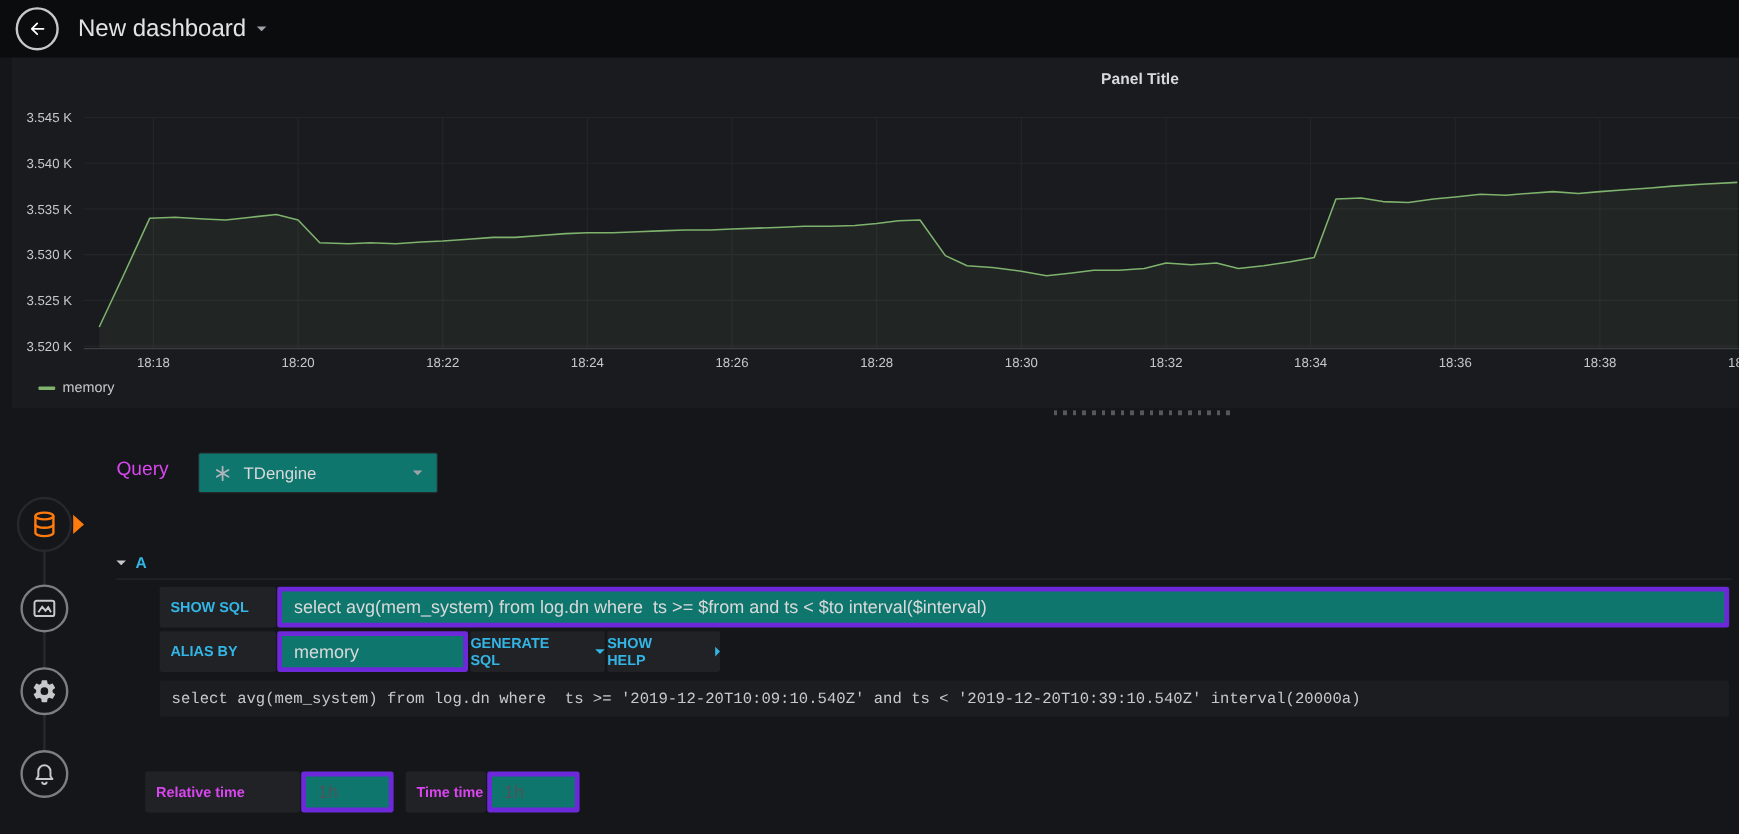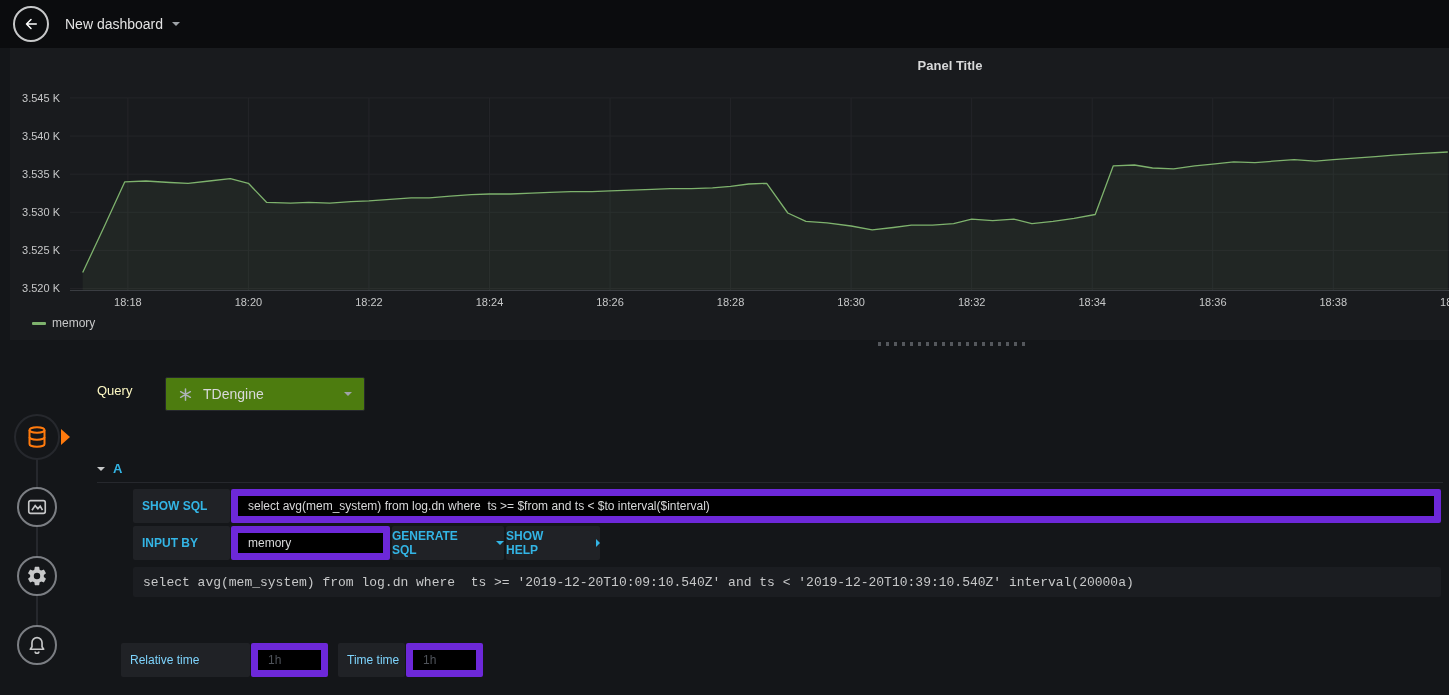--- a/index.html
+++ b/index.html
@@ -3,21 +3,21 @@
 <meta charset="utf-8">
 <style>
   html,body{margin:0;padding:0}
   body{position:relative;width:1449px;height:695px;overflow:hidden;background:#141619;
        font-family:"Liberation Sans",sans-serif;-webkit-font-smoothing:antialiased}
 
   
   #topnav{position:absolute;left:0;top:0;width:1449px;height:48px;background:#0b0c0e;display:flex;align-items:center}
   .back-btn{width:32px;height:32px;border:2px solid #c7c8c9;border-radius:50%;margin-left:13px;
             display:flex;align-items:center;justify-content:center;cursor:pointer;background:#0b0c0e}
-  .nav-title{margin-left:16px;color:#e3e3e3;font-size:14px;font-weight:500;display:flex;align-items:center;gap:9px;cursor:pointer}
+  .nav-title{margin-left:16px;color:#e3e3e3;font-size:20px;font-weight:500;display:flex;align-items:center;gap:9px;cursor:pointer}
   .caret-down{width:0;height:0;border-left:4px solid transparent;border-right:4px solid transparent;border-top:4px solid #9fa3a8}
 
   
   #panel{position:absolute;left:10px;top:48px;width:1880px;height:292px;background:#191b1e}
   .panel-title{position:absolute;top:10px;left:0;width:100%;text-align:center;color:#d8d9da;font-size:13px;font-weight:700;cursor:pointer}
   #chart-svg{position:absolute;left:0;top:40px;font-family:"Liberation Sans",sans-serif}
   .legend{position:absolute;left:22px;top:268px;display:flex;align-items:center;gap:6px;color:#c7c8c9;font-size:12px;cursor:pointer}
   .legend-swatch{width:14px;height:3px;background:#7eb26d;border-radius:1px}
   #resize-handle{position:absolute;left:878px;top:342px;width:150px;height:4px;cursor:row-resize;
      background-image:repeating-linear-gradient(90deg,#54575c 0 3px,transparent 3px 8px)}
@@ -26,35 +26,35 @@
   .rail-line{position:absolute;left:36px;top:438px;width:2px;height:207px;background:#26282d}
   .rail-tab{position:absolute;border-radius:50%;background:#141619;display:flex;align-items:center;justify-content:center;cursor:pointer;box-sizing:border-box}
   #tab-queries{left:14px;top:414px;width:46px;height:46px;border:2px solid #26282d}
   #tab-queries-arrow{position:absolute;left:61px;top:429px;width:0;height:0;
      border-top:8px solid transparent;border-bottom:8px solid transparent;border-left:9px solid #ff7a0d}
   #tab-viz{left:17px;top:487px;width:40px;height:40px;border:2px solid #7b7e83}
   #tab-general{left:17px;top:556px;width:40px;height:40px;border:2px solid #7b7e83}
   #tab-alert{left:17px;top:625px;width:40px;height:40px;border:2px solid #7b7e83}
 
   
-  #query-heading{position:absolute;left:97px;top:383px;font-size:13px;font-weight:500;color:#fef9c3}
-  #ds-picker{position:absolute;left:165px;top:377px;width:200px;height:34px;background:#4d7c0f;border:1px solid #26282d;
+  #query-heading{position:absolute;left:97px;top:383px;font-size:16px;font-weight:500;color:#d946ef}
+  #ds-picker{position:absolute;left:165px;top:377px;width:200px;height:34px;background:#0f766e;border:1px solid #26282d;
      border-radius:2px;display:flex;align-items:center;padding:0 12px;gap:10px;cursor:pointer;box-sizing:border-box}
   .ds-name{color:#d8d9da;font-size:14px;flex:1}
 
   #row-a{position:absolute;left:97px;top:455px;width:1346px;height:27px;border-bottom:1px solid #26282d;
      display:flex;align-items:center;gap:8px;cursor:pointer}
   .caret-sm{width:0;height:0;border-left:4px solid transparent;border-right:4px solid transparent;border-top:4px solid #c7c8c9}
   .row-a-label{color:#33b5e5;font-size:13px;font-weight:700}
 
   .form-label{position:absolute;height:34px;background:#202226;border-radius:2px;display:flex;align-items:center;
      padding-left:9px;box-sizing:border-box;font-size:12px;font-weight:700}
   .form-label.blue{color:#33b5e5}
-  .form-label.white{color:#7dd3fc;font-weight:400}
-  .form-input{position:absolute;height:34px;background:#000000;border:7px solid #6d28d9;color:#d8d9da;font-size:12px;
+  .form-label.white{color:#d946ef;font-weight:700}
+  .form-input{position:absolute;height:34px;background:#0f766e;border:4px solid #6d28d9;color:#d8d9da;font-size:15px;
      padding:0 10px;box-sizing:border-box;font-family:"Liberation Sans",sans-serif;border-radius:2px}
   .form-input::placeholder{color:#4f535a}
 
   #input-sql-label{left:133px;top:489px;width:97px}
   #input-sql{left:231px;top:489px;width:1210px}
   #alias-label{left:133px;top:526px;width:97px}
   #alias-input{left:231px;top:526px;width:159px}
   .blue-btn{position:absolute;top:526px;height:34px;background:#202226;border-radius:2px;color:#33b5e5;font-size:12px;
      font-weight:700;display:flex;align-items:center;justify-content:center;gap:22px;cursor:pointer}
   #generate-sql{left:392px;width:112px}
@@ -190,21 +190,21 @@
 </div>
 
 <div id="row-a">
   <span class="caret-sm"></span>
   <span class="row-a-label">A</span>
 </div>
 
 <div class="form-label blue" id="input-sql-label">SHOW SQL</div>
 <input class="form-input" id="input-sql" type="text" value="select avg(mem_system) from log.dn where  ts &gt;= $from and ts &lt; $to interval($interval)" style="">
 
-<div class="form-label blue" id="alias-label">INPUT BY</div>
+<div class="form-label blue" id="alias-label">ALIAS BY</div>
 <input class="form-input" id="alias-input" type="text" value="memory" style="">
 
 <div class="blue-btn" id="generate-sql">
   <span>GENERATE SQL</span>
   <span class="caret-blue"></span>
 </div>
 <div class="blue-btn" id="show-help">
   <span>SHOW HELP</span>
   <span class="caret-right-blue"></span>
 </div>

